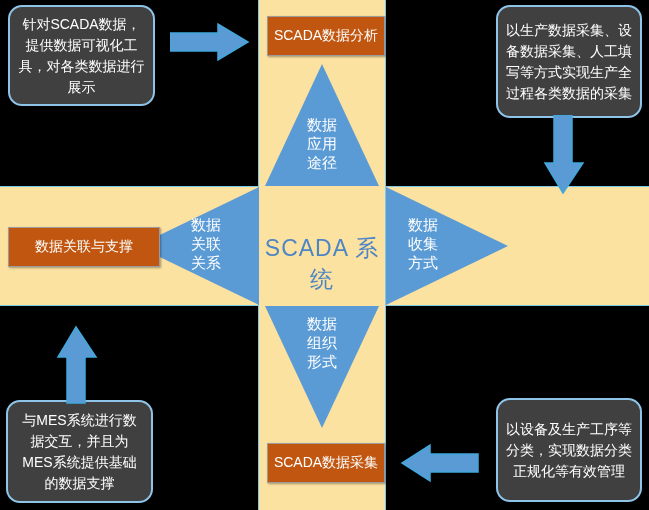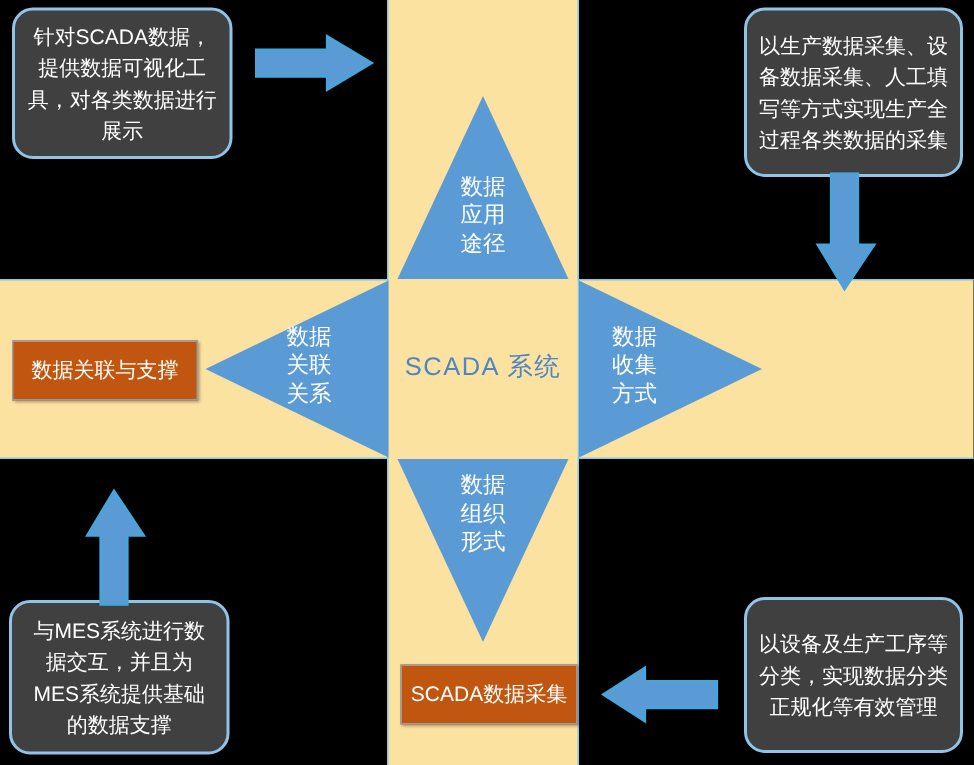--- a/index.html
+++ b/index.html
@@ -25,29 +25,29 @@
           border-left:122px solid #5B9BD5;}
 
   .trilabel{position:absolute;color:#fff;font-size:15px;line-height:19px;text-align:center;
             width:90px;font-weight:400;}
   #lbl-up{left:277px;top:115px;}
   #lbl-down{left:277px;top:314px;}
   #lbl-left{left:173px;top:215px;width:66px;}
   #lbl-right{left:390px;top:215px;width:66px;}
 
   #center-label{position:absolute;left:259px;top:233px;width:126px;text-align:center;
-                color:#4E85C5;font-size:17px;letter-spacing:1px;}
+                color:#4E85C5;font-size:23px;letter-spacing:1px;}
 
   
   .obox{position:absolute;background:#C0560F;border:1px solid #9C9C9C;box-sizing:border-box;
         color:#fff;font-size:14px;display:flex;align-items:center;justify-content:center;
         box-shadow:1px 1px 2px rgba(0,0,0,.35);}
   #box-top{left:267px;top:16px;width:118px;height:40px;}
   #box-bottom{left:267px;top:443px;width:118px;height:40px;}
-  #box-left{left:8px;top:227px;width:124px;height:40px;}
+  #box-left{left:8px;top:227px;width:152px;height:40px;}
   #box-right{left:506px;top:230px;width:130px;height:40px;}
 
   
   .callout{position:absolute;background:#404040;border:2px solid #8EC4E8;border-radius:14px;
            color:#fff;font-size:14px;line-height:21px;text-align:center;
            display:flex;align-items:center;justify-content:center;padding:4px 8px;box-sizing:border-box;}
   #co-tl{left:8px;top:5px;width:147px;height:101px;}
   #co-tr{left:496px;top:5px;width:146px;height:113px;}
   #co-bl{left:6px;top:400px;width:147px;height:103px;}
   #co-br{left:496px;top:398px;width:146px;height:104px;}
@@ -88,20 +88,21 @@
     <div>关系</div>
   </div>
   <div class="trilabel" id="lbl-right">
     <div>数据</div>
     <div>收集</div>
     <div>方式</div>
   </div>
 
   <div id="center-label">SCADA 系统</div>
 
+  <div class="obox" id="box-top">SCADA数据分析</div>
   <div class="obox" id="box-bottom">SCADA数据采集</div>
   <div class="obox" id="box-left">数据关联与支撑</div>
 
   <div class="callout" id="co-tl">针对SCADA数据，提供数据可视化工具，对各类数据进行展示</div>
   <div class="callout" id="co-tr">以生产数据采集、设备数据采集、人工填写等方式实现生产全过程各类数据的采集</div>
   <div class="callout" id="co-bl">与MES系统进行数据交互，并且为MES系统提供基础的数据支撑</div>
   <div class="callout" id="co-br">以设备及生产工序等分类，实现数据分类正规化等有效管理</div>
 
   <div class="arrowwrap" style="left:170px;top:22px;">
     <svg width="80" height="40" viewBox="0 0 80 40">

